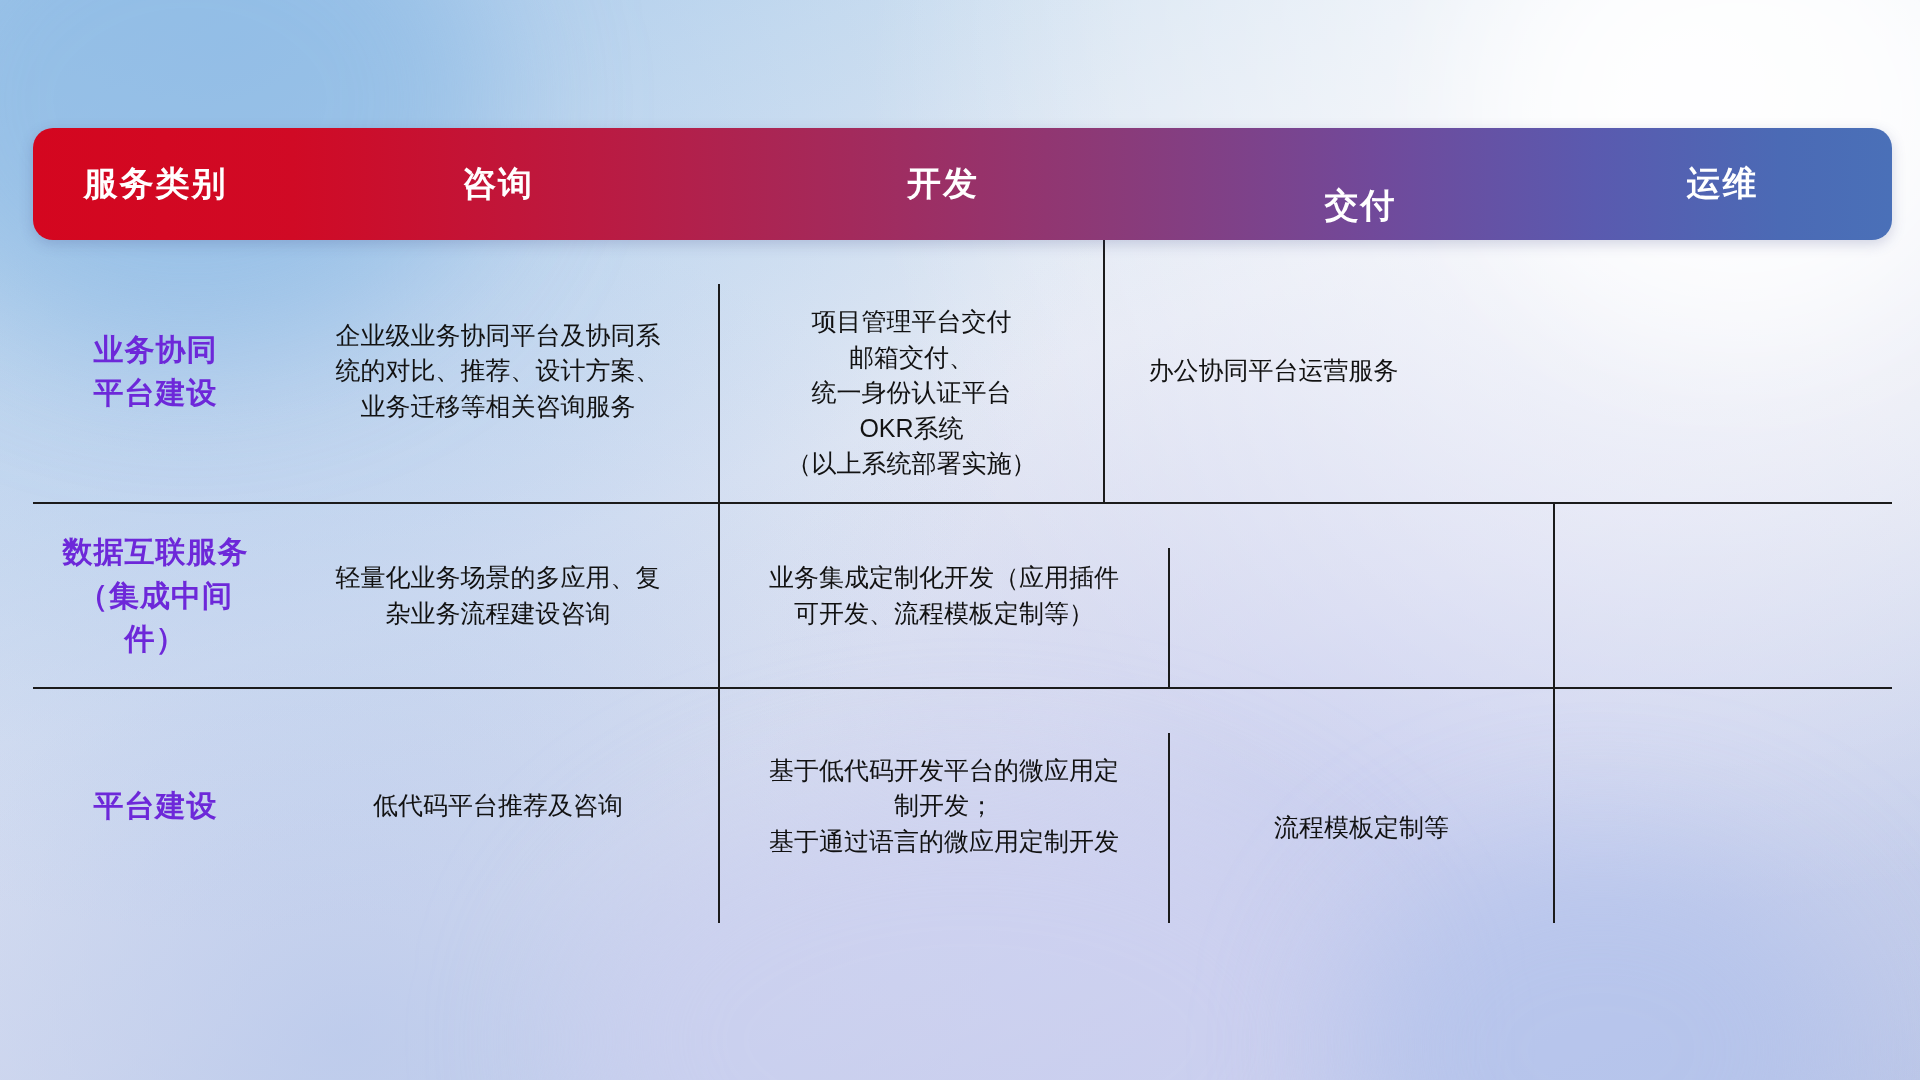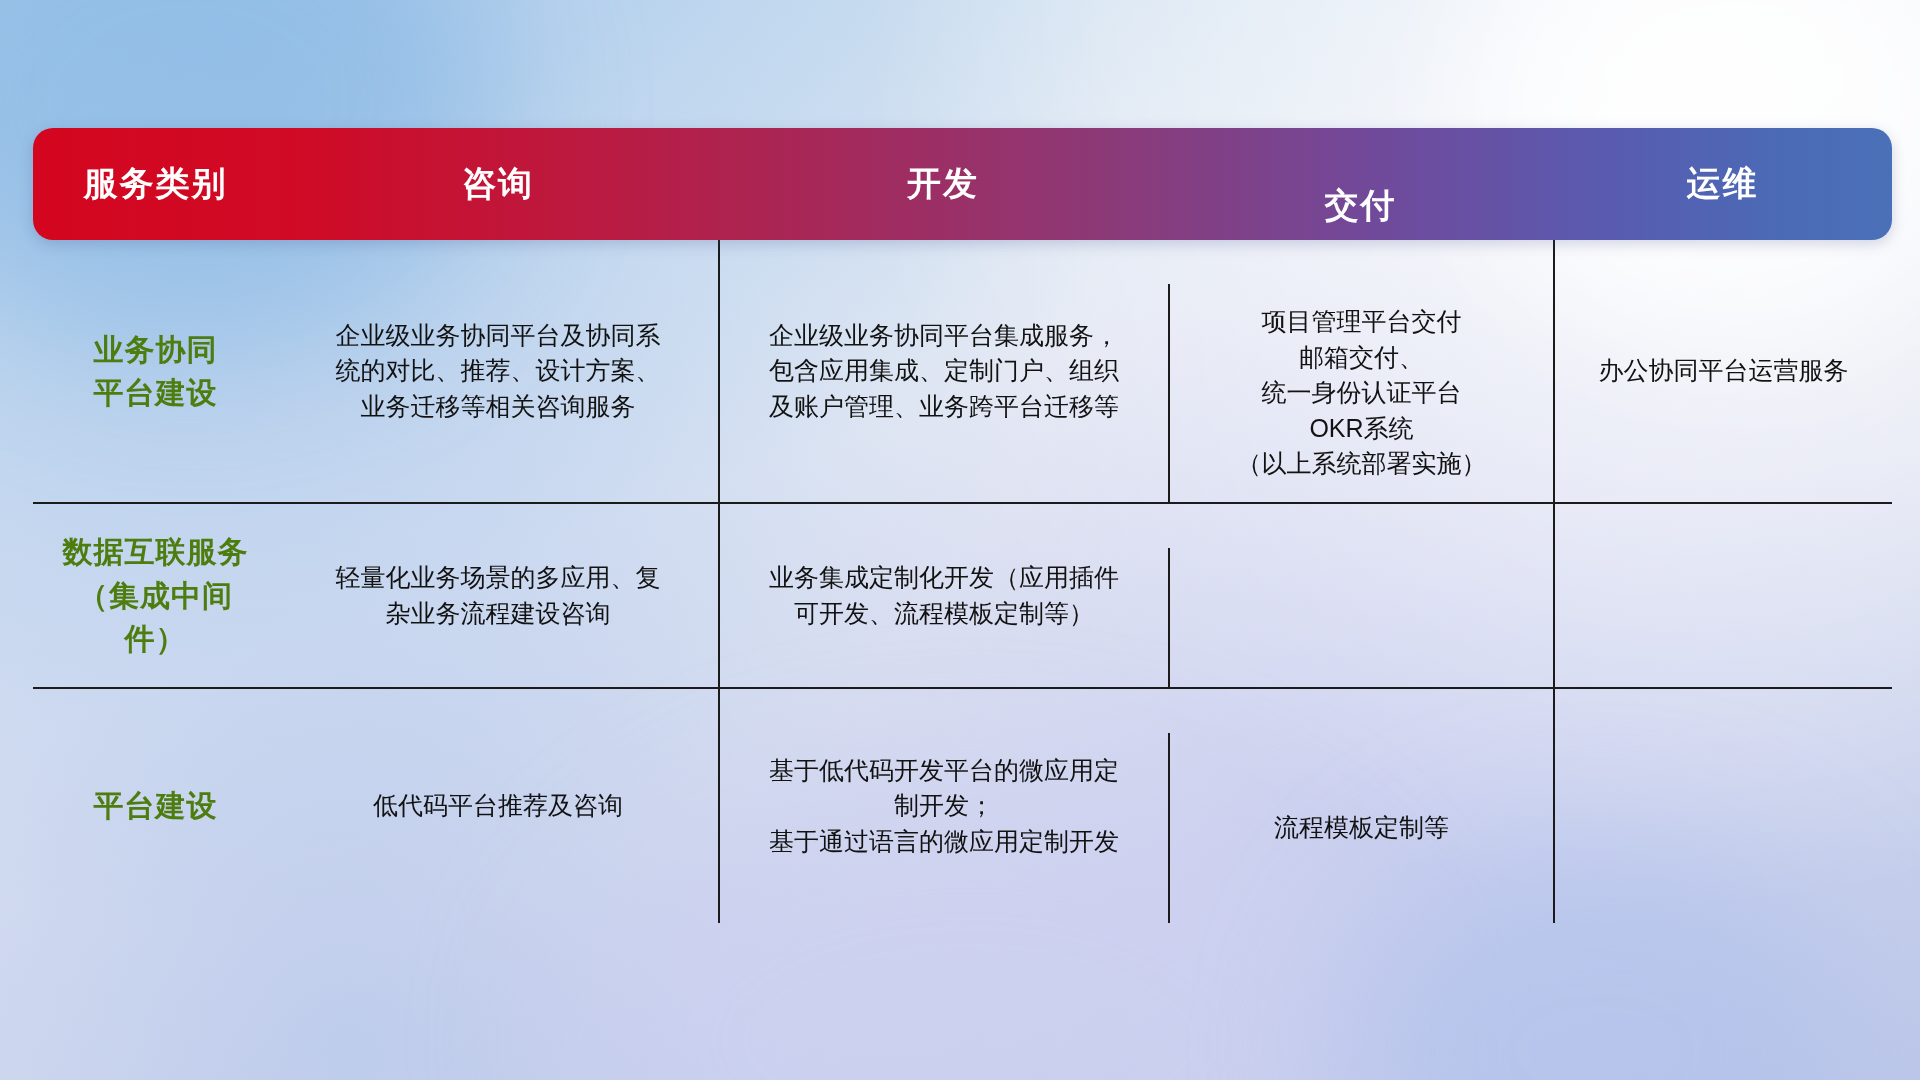--- a/index.html
+++ b/index.html
@@ -46,21 +46,21 @@
   .trow + .trow { border-top:2px solid #1b1b1b; }
   .td {
     position:relative;
     display:flex; align-items:center; justify-content:center;
     padding:10px 24px;
     font-size:25px; line-height:1.42; color:#121212;
     text-align:center; white-space:pre-line;
   }
   .td.divider { border-left:2px solid #1b1b1b; }
   .td.cat {
-    color:#4d7c0f; font-weight:bold; font-size:30px; line-height:1.45;
+    color:#6d28d9; font-weight:bold; font-size:30px; line-height:1.45;
     letter-spacing:1px;
   }
 
   
   .c0 { width:245px; }
   .c1 { width:440px; }
   .c2 { width:450px; }
   .c3 { width:385px;margin-top:44px; }
   .c4 { width:339px; }
 
@@ -87,23 +87,20 @@
   </div>
 
   <div class="tbody">
 
     <div class="trow r0">
       <div class="td cat c0">业务协同
 平台建设</div>
       <div class="td c1">企业级业务协同平台及协同系
 统的对比、推荐、设计方案、
 业务迁移等相关咨询服务</div>
-      <div class="td c2 divider">企业级业务协同平台集成服务，
-包含应用集成、定制门户、组织
-及账户管理、业务跨平台迁移等</div>
       <div class="td c3 divider">项目管理平台交付
 邮箱交付、
 统一身份认证平台
 OKR系统
 （以上系统部署实施）</div>
       <div class="td c4 divider">办公协同平台运营服务</div>
     </div>
 
     <div class="trow r1">
       <div class="td cat c0">数据互联服务

